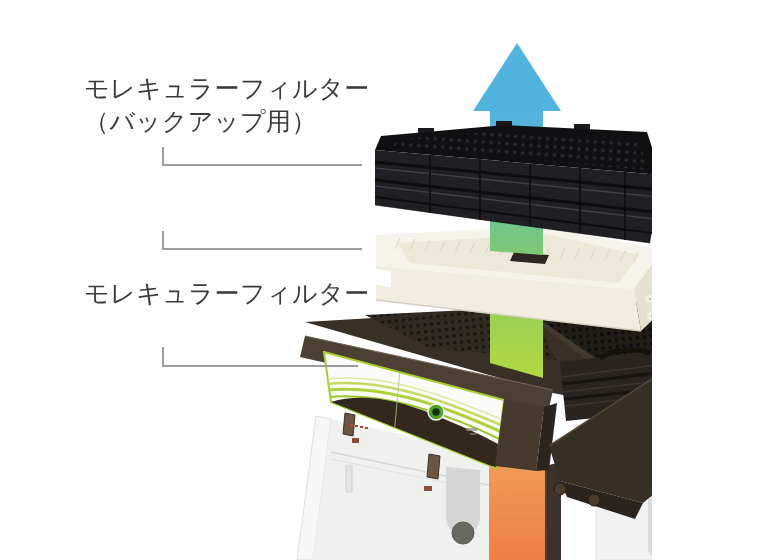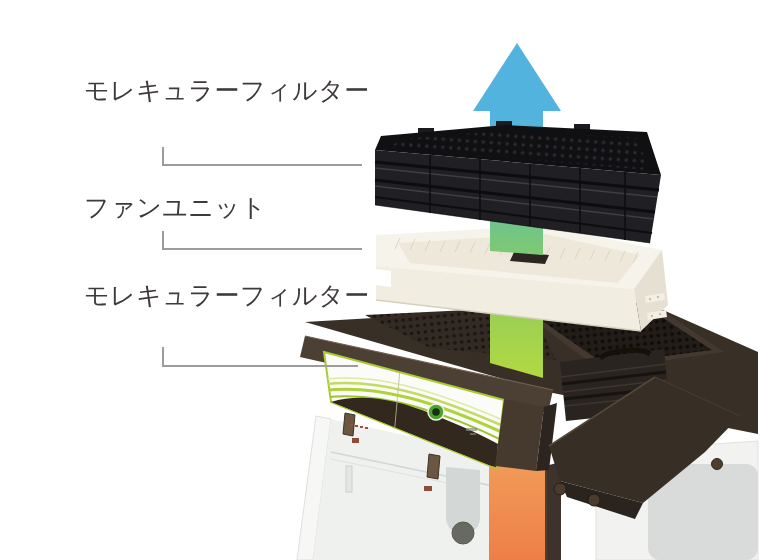--- a/index.html
+++ b/index.html
@@ -1,17 +1,17 @@
 <!DOCTYPE html>
 <html><head>
 <meta charset="utf-8">
 <style>
   html,body{margin:0;padding:0;background:#ffffff;}
-  #stage{position:relative;width:760px;height:560px;background:#ffffff;overflow:hidden;
-         font-family:Liberation Sans, sans-serif;}
+  #stage{position:relative;width:652px;height:560px;background:#ffffff;overflow:hidden;
+         font-family:Liberation Mono, monospace;}
   .callout{position:absolute;color:#3E3A39;font-size:25px;line-height:33px;
            letter-spacing:0.5px;font-weight:500;white-space:nowrap;}
   .connector{position:absolute;border-left:2px solid #9C9C9D;border-bottom:2px solid #9C9C9D;}
   #c1{left:162px;top:147px;width:198px;height:17px;}
   #c2{left:162px;top:231px;width:198px;height:17px;}
   #c3{left:162px;top:347px;width:194px;height:18px;}
   #lbl-backup{left:84px;top:74px;}
   #lbl-fan{left:84px;top:191px;}
   #lbl-main{left:84px;top:279px;}
   svg{position:absolute;left:0;top:0;}
@@ -174,26 +174,24 @@
         <line x1="530" y1="164" x2="530" y2="226" stroke="#0D0D10" stroke-width="1.5"></line>
         <line x1="580" y1="168" x2="580" y2="233" stroke="#0D0D10" stroke-width="1.5"></line>
         <line x1="625" y1="172" x2="625" y2="240" stroke="#0D0D10" stroke-width="1.5"></line>
       </g>
       <line x1="375" y1="205" x2="650" y2="243" stroke="#000000" stroke-width="1" opacity="0.5"></line>
     </g>
   </svg>
 
   <div class="callout" id="lbl-backup">
     <div>モレキュラーフィルター</div>
+    <div>（バックアップ用）</div>
   </div>
   <div class="connector" id="c1"></div>
 
-  <div class="callout" id="lbl-fan">
-    <div>ファンユニット</div>
-  </div>
   <div class="connector" id="c2"></div>
 
   <div class="callout" id="lbl-main">
     <div>モレキュラーフィルター</div>
   </div>
   <div class="connector" id="c3"></div>
 
 </div>
 
 </body></html>

